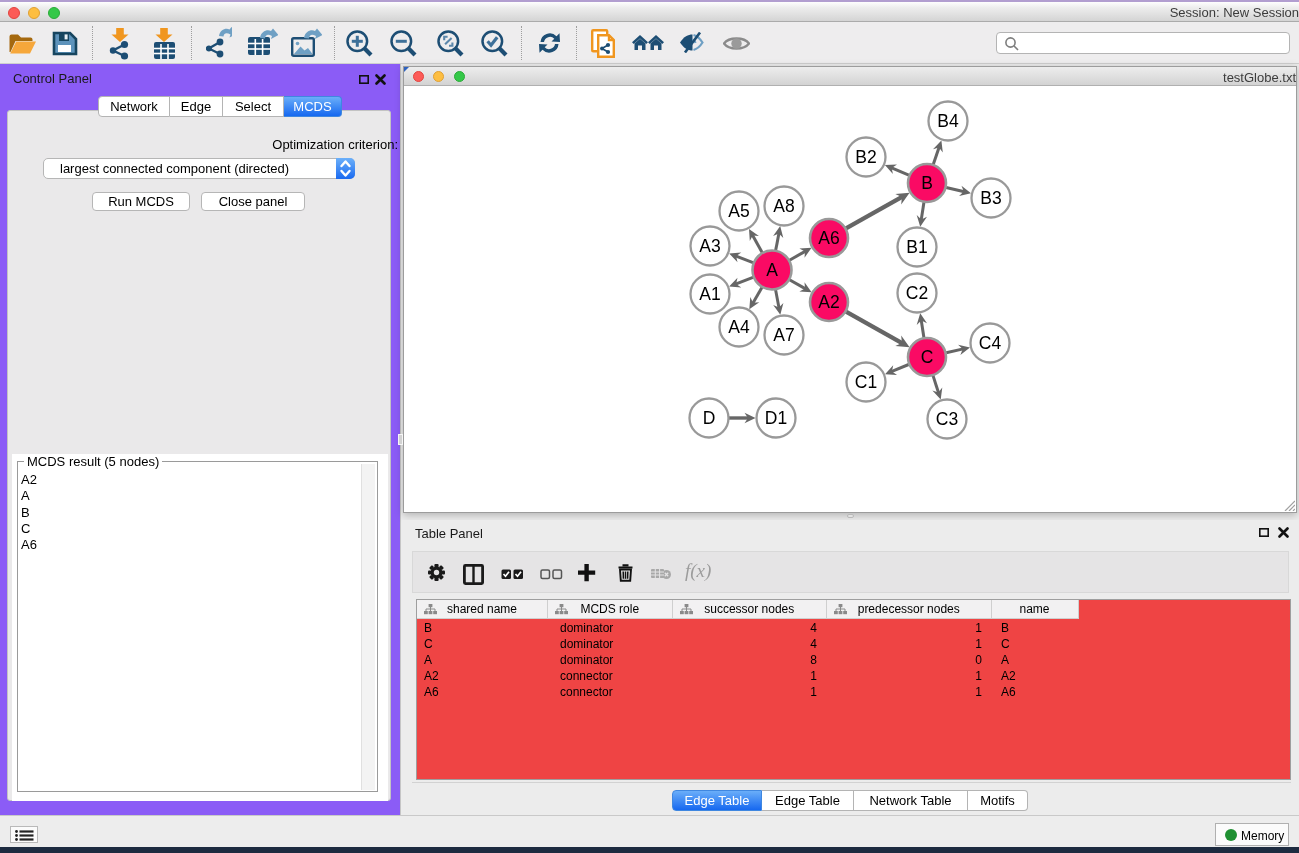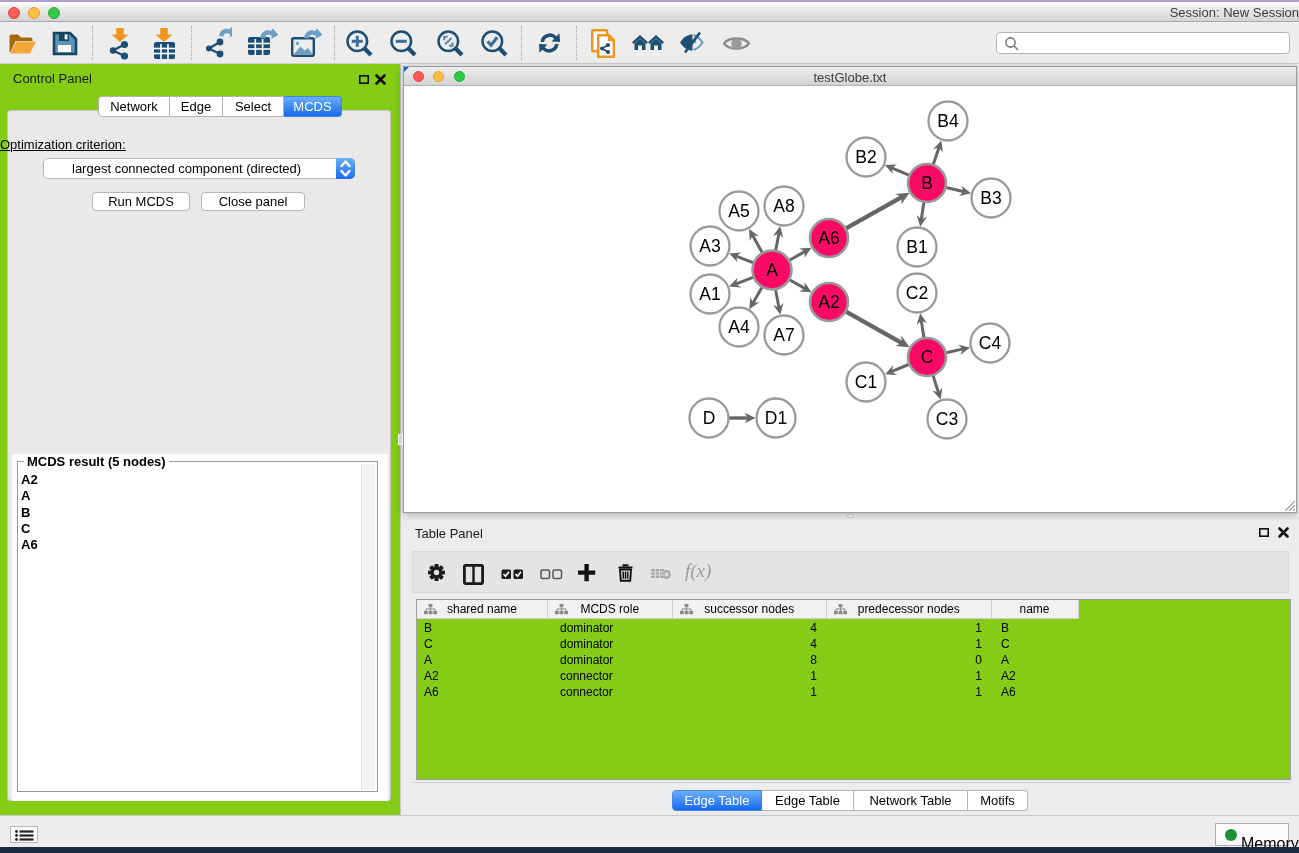--- a/index.html
+++ b/index.html
@@ -10,56 +10,56 @@
 #topstrip { left:0; top:0; width:1299px; height:2px; background:#b29ed0; }
 #titlebar { left:0; top:2px; width:1299px; height:20px; background:linear-gradient(#fefefe,#ededed 30%,#d4d4d4); border-bottom:1px solid #ababab; }
 .tl { position:absolute; top:5px; width:12px; height:12px; border-radius:50%; }
 #titletext { position:absolute; top:3px; width:100%; text-align:right; font-size:13px; color:#3c3c3c; }
 
 #toolbar { left:0; top:22px; width:1299px; height:42px; background:#eeedee; border-bottom:1px solid #cfcfcf; }
 .sep { position:absolute; top:4px; height:34px; width:0; border-left:1.6px dotted #9e9e9e; }
 .ticon { position:absolute; top:4px; }
 #searchbox { position:absolute; left:996px; top:10px; width:294px; height:22px; background:#fff; border:1px solid #b4b4b4; border-radius:4px; }
 
-#cpanel { left:0; top:64px; width:401px; height:751px; background:#84cc16; border-right:1px solid #c5c5c5; }
+#cpanel { left:0; top:64px; width:401px; height:751px; background:#8b5cf6; border-right:1px solid #c5c5c5; }
 #cptitle { position:absolute; left:13px; top:7px; font-size:13px; color:#1a1a1a; }
 .hicon { position:absolute; top:10px; font-size:12px; color:#111; }
 #cpbox { position:absolute; left:7px; top:46px; width:384px; height:691px; border:1px solid #c3c3c3; border-radius:3px; background:#eae9ea; }
 .tabrow { position:absolute; z-index:5; display:flex;margin-left:20px; }
 .tab { height:21px; line-height:20px; font-size:13px; text-align:center; background:#fff; border:1px solid #b4b4b4; border-left:none; color:#000; padding:0 14px; }
 .tab.first { border-left:1px solid #b4b4b4; border-radius:4px 0 0 4px; }
 .tab.last { border-radius:0 4px 4px 0; }
 .tab.sel { background:linear-gradient(#6aaef9,#1668f0); color:#fff; border-color:#3f87e0; }
-#optlabel { position:absolute; left:0; width:398px; text-align:left; top:73px; font-size:13px; color:#000;text-decoration:underline; }
+#optlabel { position:absolute; left:0; width:398px; text-align:right; top:73px; font-size:13px; color:#000; }
 #dropdown { position:absolute; left:43px; top:94px; width:312px; height:21px; background:#fff; border:1px solid #b6b6b6; border-radius:5px; font-size:13px; color:#000; }
-#dropdown .dtext { position:absolute; left:28px; top:2px; }
+#dropdown .dtext { position:absolute; left:16px; top:2px; }
 #dropbtn { position:absolute; right:-1px; top:-1px; width:19px; height:21px; background:linear-gradient(#6cb0fa,#1a6af0); border-radius:0 5px 5px 0; }
 .btn { position:absolute; top:128px; height:19px; background:#fff; border:1px solid #b6b6b6; border-radius:4px; font-size:13px; color:#000; text-align:center; line-height:17px; }
 #resultwhite { position:absolute; left:12px; top:390px; width:376px; height:347px; background:#fff; }
-#fieldset { position:absolute; left:17px; top:397px; width:361px; height:331px; border:1px solid #9a9a9a;font-weight:bold; }
+#fieldset { position:absolute; left:17px; top:397px; width:361px; height:331px; border:1px solid #9a9a9a; }
 #fieldlabel { position:absolute; left:6px; top:-8px; background:#fff; padding:0 3px; font-size:13px; color:#000; }
 #mcdslist { position:absolute; left:3px; top:10px; font-size:13px; color:#000; line-height:16.3px; }
 #fscroll { position:absolute; right:2px; top:2px; width:14px; height:326px; background:#f3f3f3; border-left:1px solid #e0e0e0; }
 
 #statusbar { left:0; top:815px; width:1299px; height:32px; background:#ededed; border-top:1px solid #c9c9c9; }
 #listbtn { position:absolute; left:10px; top:10px; width:28px; height:17px; background:#fbfbfb; border:1px solid #b9b9b9; }
 #membtn { position:absolute; left:1215px; top:7px; width:74px; height:23px; background:#fbfbfb; border:1px solid #b0b0b0; font-size:13px; color:#000; }
 #memdot { position:absolute; left:9px; top:5px; width:12px; height:12px; border-radius:50%; background:#1f9032; }
 #darkstrip { left:0; top:847px; width:1299px; height:6px; background:#1d2b40; }
 
 #netwin { left:403px; top:66px; width:894px; height:447px; background:#fff; border:1px solid #9c9c9c; box-shadow:0 2px 8px rgba(0,0,0,0.25); }
 #nettitle { position:absolute; left:0; top:0; width:100%; height:19px; background:linear-gradient(#ededed,#d3d3d3); border-bottom:1px solid #b0b0b0; }
-#nettext { position:absolute; top:3px; width:100%; text-align:center; font-size:13px; color:#3c3c3c; }
+#nettext { position:absolute; top:3px; width:100%; text-align:right; font-size:13px; color:#3c3c3c; }
 .ntl { position:absolute; top:4px; width:11px; height:11px; border-radius:50%; }
 #grip { position:absolute; right:1px; bottom:1px; width:12px; height:12px; }
 
 #tpanel { left:402px; top:520px; width:897px; height:295px; background:#ececec; }
 #tptitle { position:absolute; left:13px; top:6px; font-size:13px; color:#1a1a1a; }
 #tbar { position:absolute; left:10px; top:31px; width:877px; height:42px; background:#e5e4e5; border:1px solid #d8d8d8; }
-#ttable { position:absolute; left:14px; top:79px; width:875px; height:181px; background:#84cc16; border:1px solid #9e9e9e; }
+#ttable { position:absolute; left:14px; top:79px; width:875px; height:181px; background:#ef4444; border:1px solid #9e9e9e; }
 .hdr { position:absolute; top:0; height:19px; background:#f2f1f2; border-right:1px solid #cfcfcf; border-bottom:1px solid #cfcfcf; font-size:12px; color:#000; text-align:center; line-height:18px; }
 .cell { position:absolute; font-size:12px; color:#000; height:16px; line-height:16px; }
 .ttabrow { position:absolute; top:270px; left:270px; display:flex; }
 </style>
 </head>
 <body>
 <div class="abs" id="topstrip"></div>
 <div class="abs" id="titlebar">
 <div class="tl" style="left:8px;background:#fc5b57;border:1px solid #e2443f"></div>
 <div class="tl" style="left:28px;background:#fdbe41;border:1px solid #e0a033"></div>
@@ -488,15 +488,15 @@
           <circle cx="1.5" cy="5.5" r="1.4"></circle>
           <circle cx="1.5" cy="9.5" r="1.4"></circle>
 <rect x="4.5" y="0.4" width="14" height="2.2"></rect>
           <rect x="4.5" y="4.4" width="14" height="2.2"></rect>
           <rect x="4.5" y="8.4" width="14" height="2.2"></rect>
         </g>
       </svg>
     </div>
 <div id="membtn">
       <div id="memdot"></div>
-      <span style="position:absolute;left:25px;top:11px;font-size:16px">Memory</span>
+      <span style="position:absolute;left:25px;top:5px;font-size:12px">Memory</span>
     </div>
 </div>
 <div class="abs" id="darkstrip"></div>
 </body></html>

